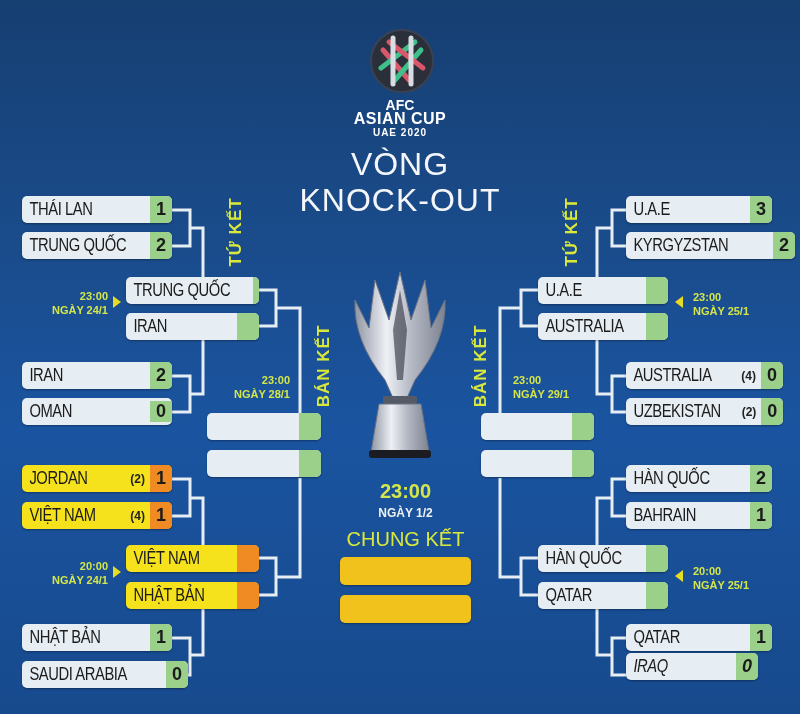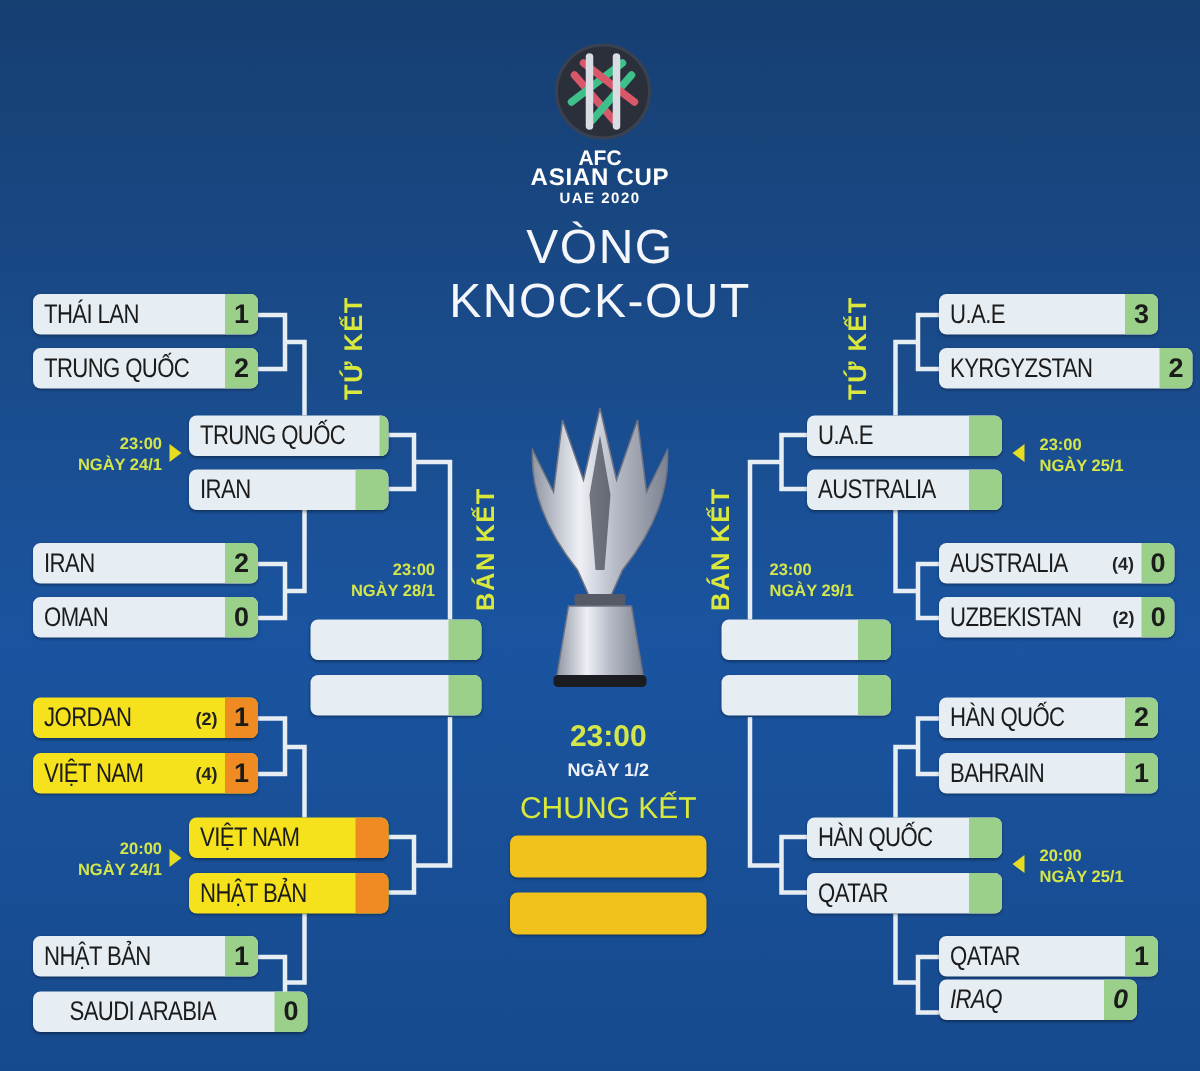--- a/index.html
+++ b/index.html
@@ -107,39 +107,39 @@
   <span class="score">1</span>
 </div>
 <div class="box" style="left:22px; top:232px; width:150px;">
   <span class="name">TRUNG QUỐC</span>
   <span class="score">2</span>
 </div>
 <div class="box" style="left:22px; top:362px; width:150px;">
   <span class="name">IRAN</span>
   <span class="score">2</span>
 </div>
-<div class="box" style="left:22px; top:398px; width:150px;">
+<div class="box" style="left:22px; top:398px; width:150px;align-items:center;">
   <span class="name">OMAN</span>
   <span class="score">0</span>
 </div>
 <div class="box yellow" style="left:22px; top:465px; width:150px;">
   <span class="name">JORDAN</span>
   <span class="pen">(2)</span>
   <span class="score">1</span>
 </div>
 <div class="box yellow" style="left:22px; top:502px; width:150px;">
   <span class="name">VIỆT NAM</span>
   <span class="pen">(4)</span>
   <span class="score">1</span>
 </div>
 <div class="box" style="left:22px; top:624px; width:150px;">
   <span class="name">NHẬT BẢN</span>
   <span class="score">1</span>
 </div>
-<div class="box" style="left:22px; top:661px; width:166px;padding-left:17px;">
+<div class="box" style="left:22px; top:661px; width:166px;">
   <span class="name">SAUDI ARABIA</span>
   <span class="score">0</span>
 </div>
 
 <div class="box" style="left:126px; top:277px; width:133px;">
   <span class="name">TRUNG QUỐC</span>
   <span class="score"></span>
 </div>
 <div class="box" style="left:126px; top:313px; width:133px;">
   <span class="name">IRAN</span>

